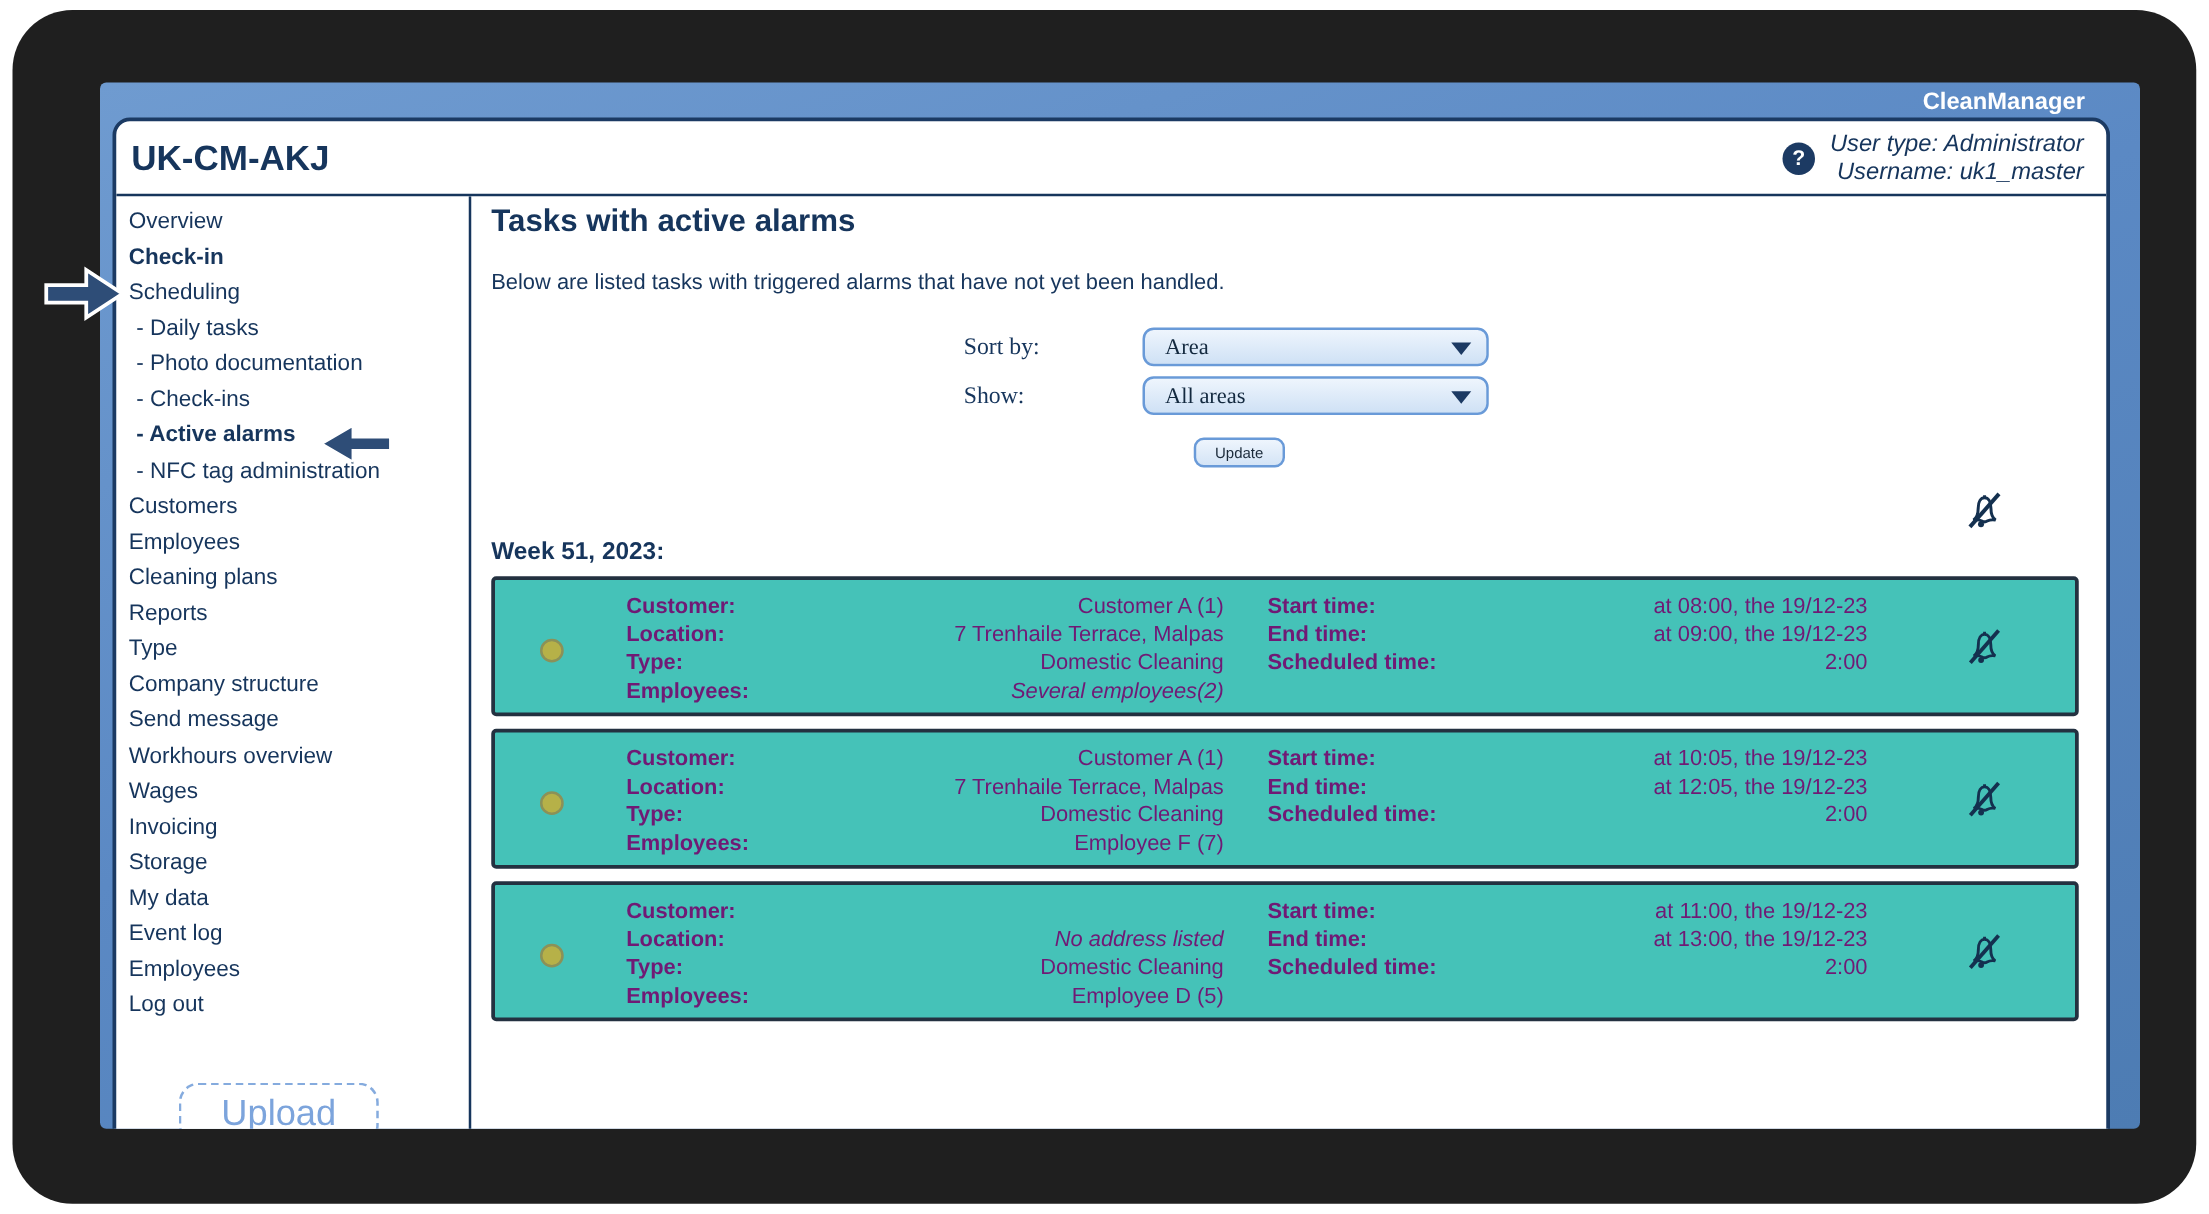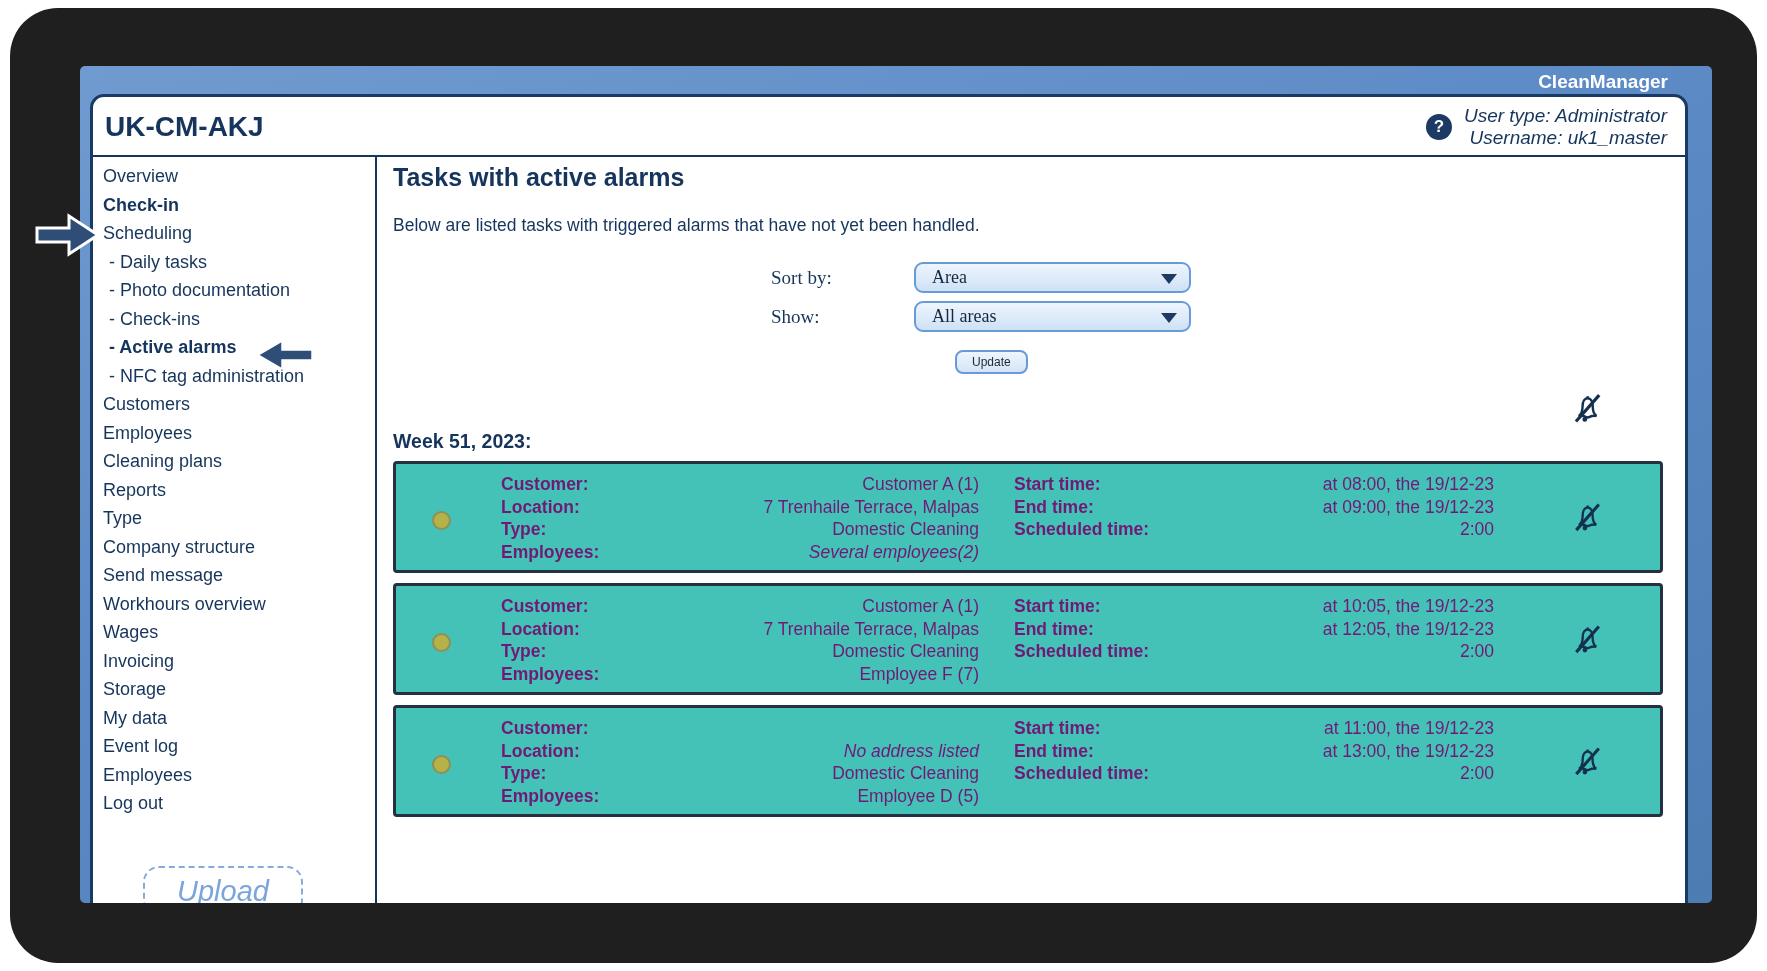--- a/index.html
+++ b/index.html
@@ -30,21 +30,21 @@
 
   .win-body { flex:1; display:flex; overflow:hidden; }
 
   
   .sidebar { width:284px; border-right:2px solid #16355c; padding:5px 0 0 10px; color:#16355c; }
   .side-item { font-size:18px; line-height:28.5px; height:28.5px; white-space:nowrap; cursor:pointer; }
   .side-item.bold { font-weight:bold; }
   .side-item.sub { padding-left:6px; }
   .upload-btn { margin:48px 0 0 40px; width:160px; height:50px; border:2px dashed #85abde;
                 border-radius:16px; color:#7ca4dc; font-size:29px; text-align:center;
-                line-height:46px; background:#fff;font-style:italic; }
+                line-height:46px; background:#fff; }
 
   
   .main { flex:1; padding:6px 22px 0 16px; color:#16355c; }
   .page-title { font-size:25px; font-weight:bold; line-height:28px; }
   .page-desc { margin-top:24px; font-size:17.5px; }
 
   .filter-form { margin:26px 0 16px 378px;font-family:Liberation Serif, serif; }
   .filter-row { display:flex; align-items:center; margin-bottom:8px; height:31px; }
   .filter-label { width:143px; font-size:19px; }
   .select { position:relative; width:277px; height:31px; border:2px solid #699ad8; border-radius:9px;

